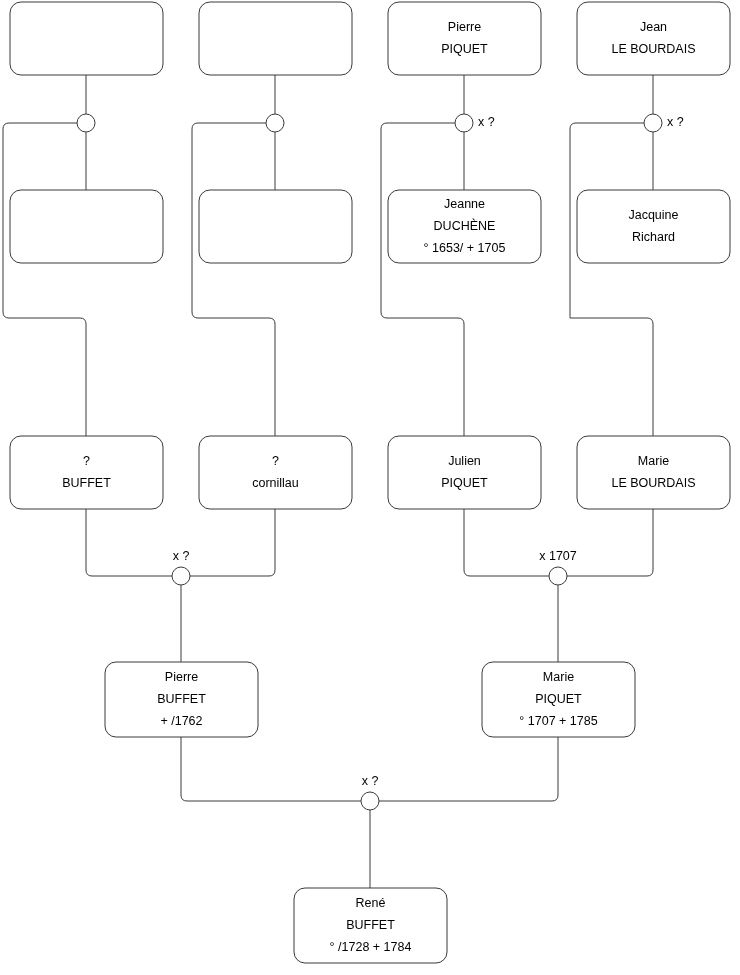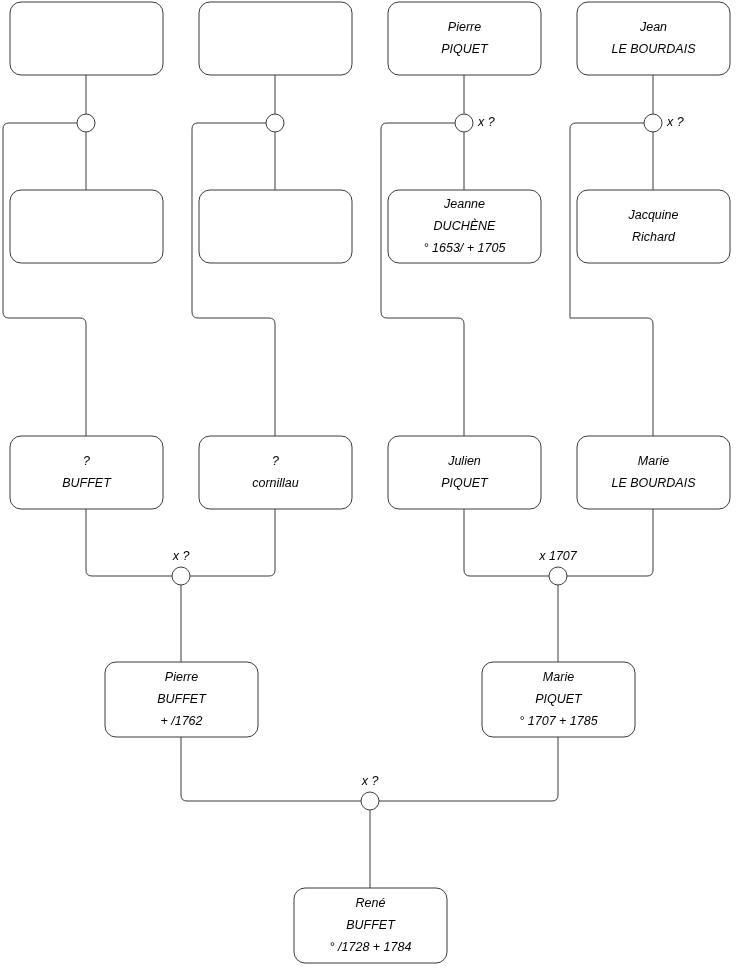--- a/index.html
+++ b/index.html
@@ -10,21 +10,20 @@
   body {
     width: 740px;
     height: 975px;
     font-family: "Liberation Sans", sans-serif;
     overflow: hidden;
   }
   #chart-root {
     position: relative;
     width: 592px;
     height: 975px;
-    font-style: italic;
   }
   svg.tree {
     display: block;
     width: 740px;
     height: 975px;
   }
   .box-rect {
     fill: #ffffff;
     stroke: #3a3a3a;
     stroke-width: 1;

